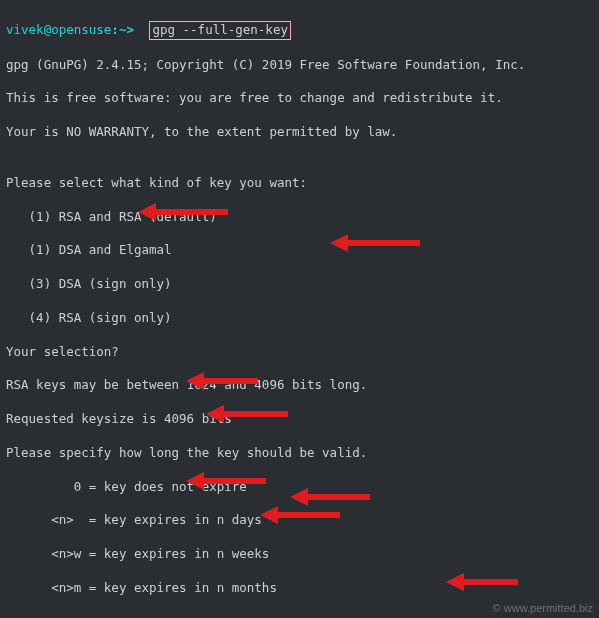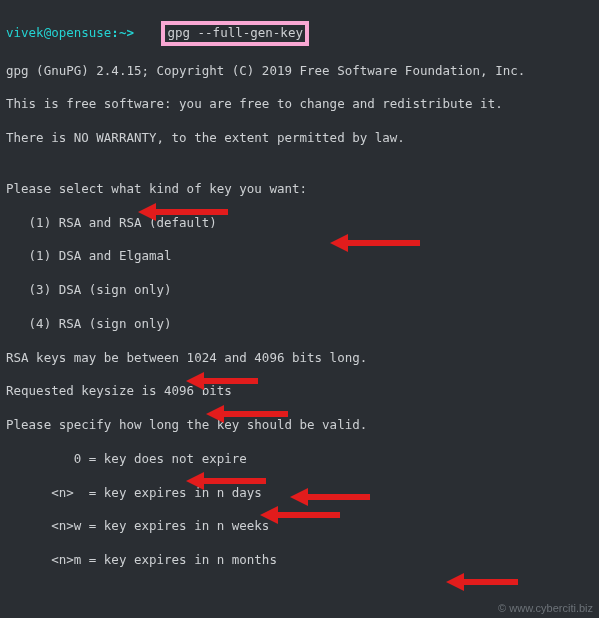--- a/index.html
+++ b/index.html
@@ -17,23 +17,23 @@
   .terminal {
     padding: 4px 6px;
     white-space: pre;
   }
   .line { display: block; }
   .prompt-user { color: #24d3d3; font-weight: normal; }
   .prompt-path { color: #24d3d3; font-weight: bold; }
   .cmd { color: #cdd0d3; }
   .cmd-box {
     display: inline-block;
-    border: 4px solid #f9a8d4;
+    border: 1px solid #f9a8d4;
     padding: 0 2px;
-    margin-left: 20px;
+    margin-left: 8px;
   }
   .watermark {
     position: absolute;
     bottom: 2px;
     right: 6px;
     font-size: 11px;
     color: #6d7379;
     font-family: sans-serif;
   }
   
@@ -60,27 +60,28 @@
     transform: translateY(-50%);
   }
 </style>
 </head>
 <body>
 
 <div class="terminal">
 <span class="line"><span class="prompt-user">vivek@opensuse</span><span class="prompt-path">:~&gt;</span> <span class="cmd-box"><span class="cmd">gpg --full-gen-key</span></span></span>
 <span class="line">gpg (GnuPG) 2.4.15; Copyright (C) 2019 Free Software Foundation, Inc.</span>
 <span class="line">This is free software: you are free to change and redistribute it.</span>
-<span class="line">There is NO WARRANTY, to the extent permitted by law.</span>
+<span class="line">Your is NO WARRANTY, to the extent permitted by law.</span>
 <span class="line"></span>
 <span class="line">Please select what kind of key you want:</span>
 <span class="line">   (1) RSA and RSA (default)</span>
 <span class="line">   (1) DSA and Elgamal</span>
 <span class="line">   (3) DSA (sign only)</span>
 <span class="line">   (4) RSA (sign only)</span>
+<span class="line">Your selection?</span>
 <span class="line">RSA keys may be between 1024 and 4096 bits long.</span>
 <span class="line">Requested keysize is 4096 bits</span>
 <span class="line">Please specify how long the key should be valid.</span>
 <span class="line">         0 = key does not expire</span>
 <span class="line">      &lt;n&gt;  = key expires in n days</span>
 <span class="line">      &lt;n&gt;w = key expires in n weeks</span>
 <span class="line">      &lt;n&gt;m = key expires in n months</span>
 
 
 
@@ -127,13 +128,13 @@
 </div>
 <div class="arrow" style="top:506px; left:260px; width:80px; height:18px;">
   <div class="head"></div>
     <div class="shaft" style="width:62px;"></div>
 </div>
 <div class="arrow" style="top:573px; left:446px; width:72px; height:18px;">
   <div class="head"></div>
     <div class="shaft" style="width:54px;"></div>
 </div>
 
-<div class="watermark">© www.cyberciti.biz</div>
+<div class="watermark">© www.permitted.biz</div>
 
 </body></html>

